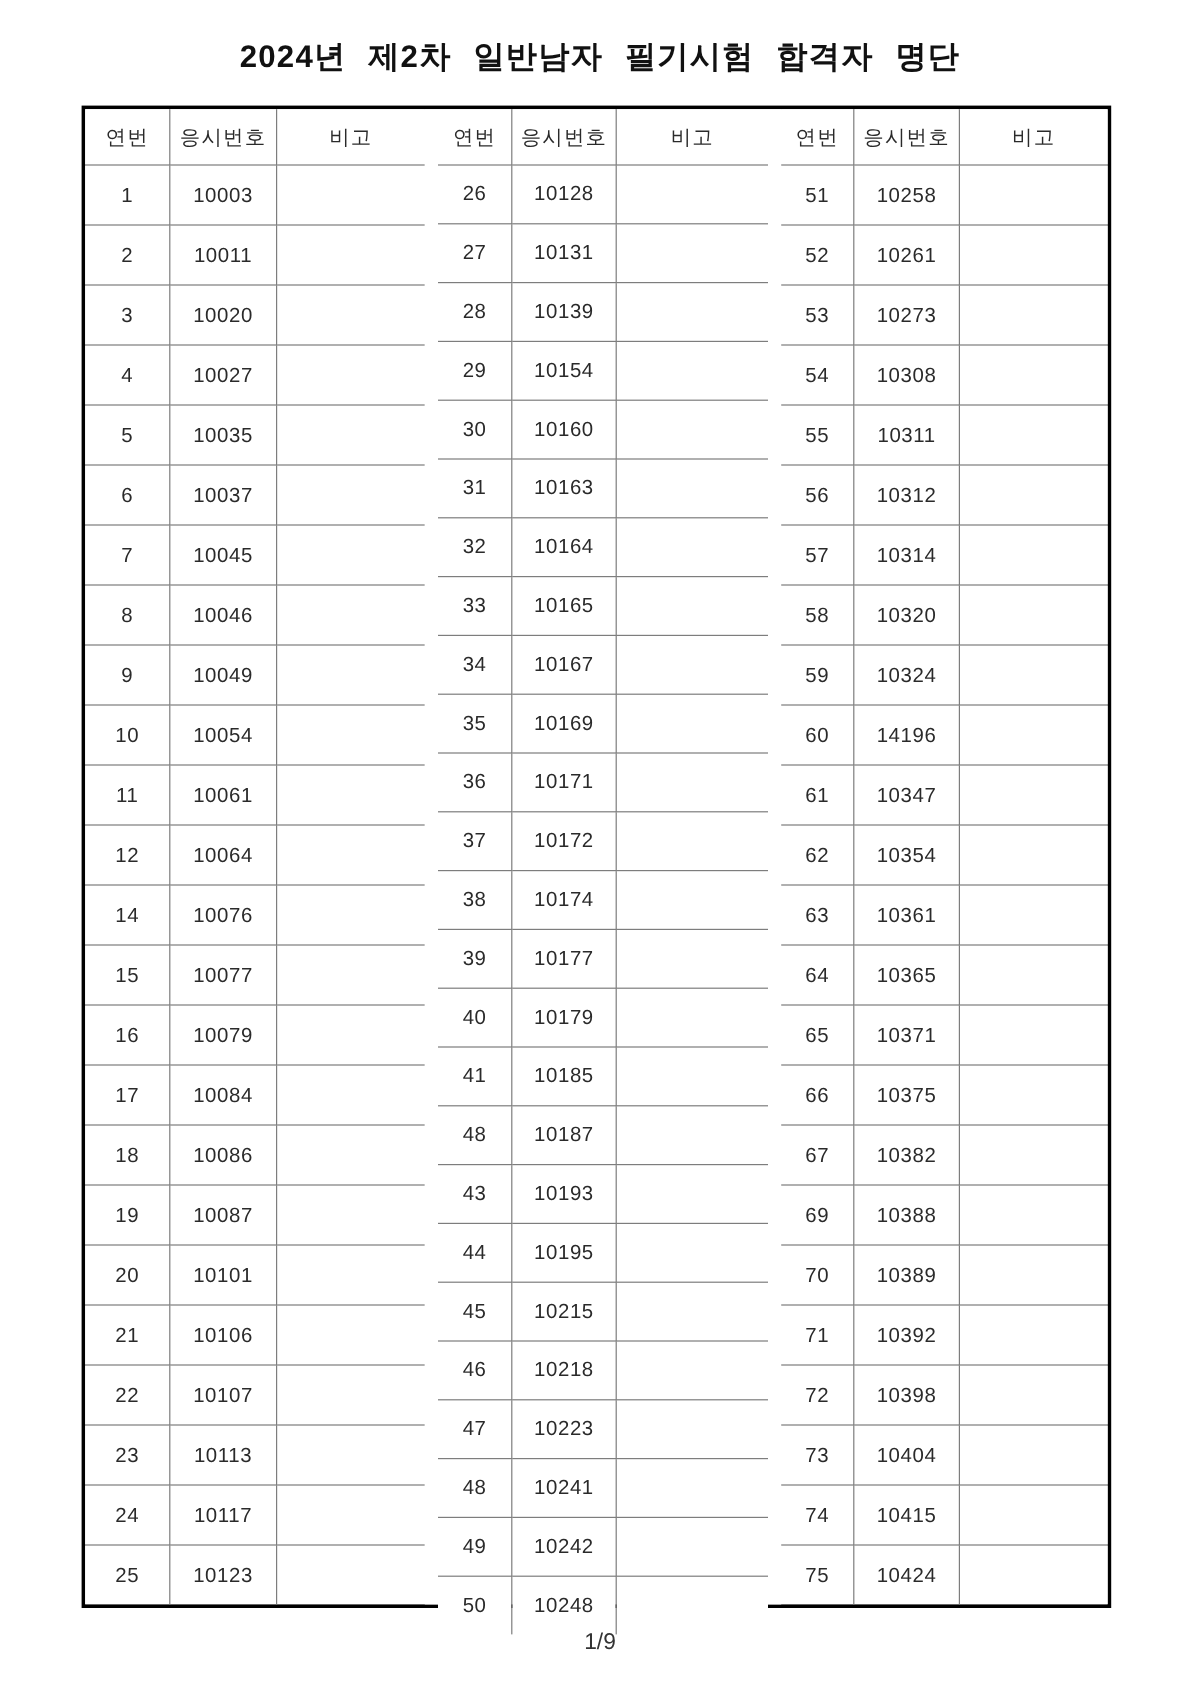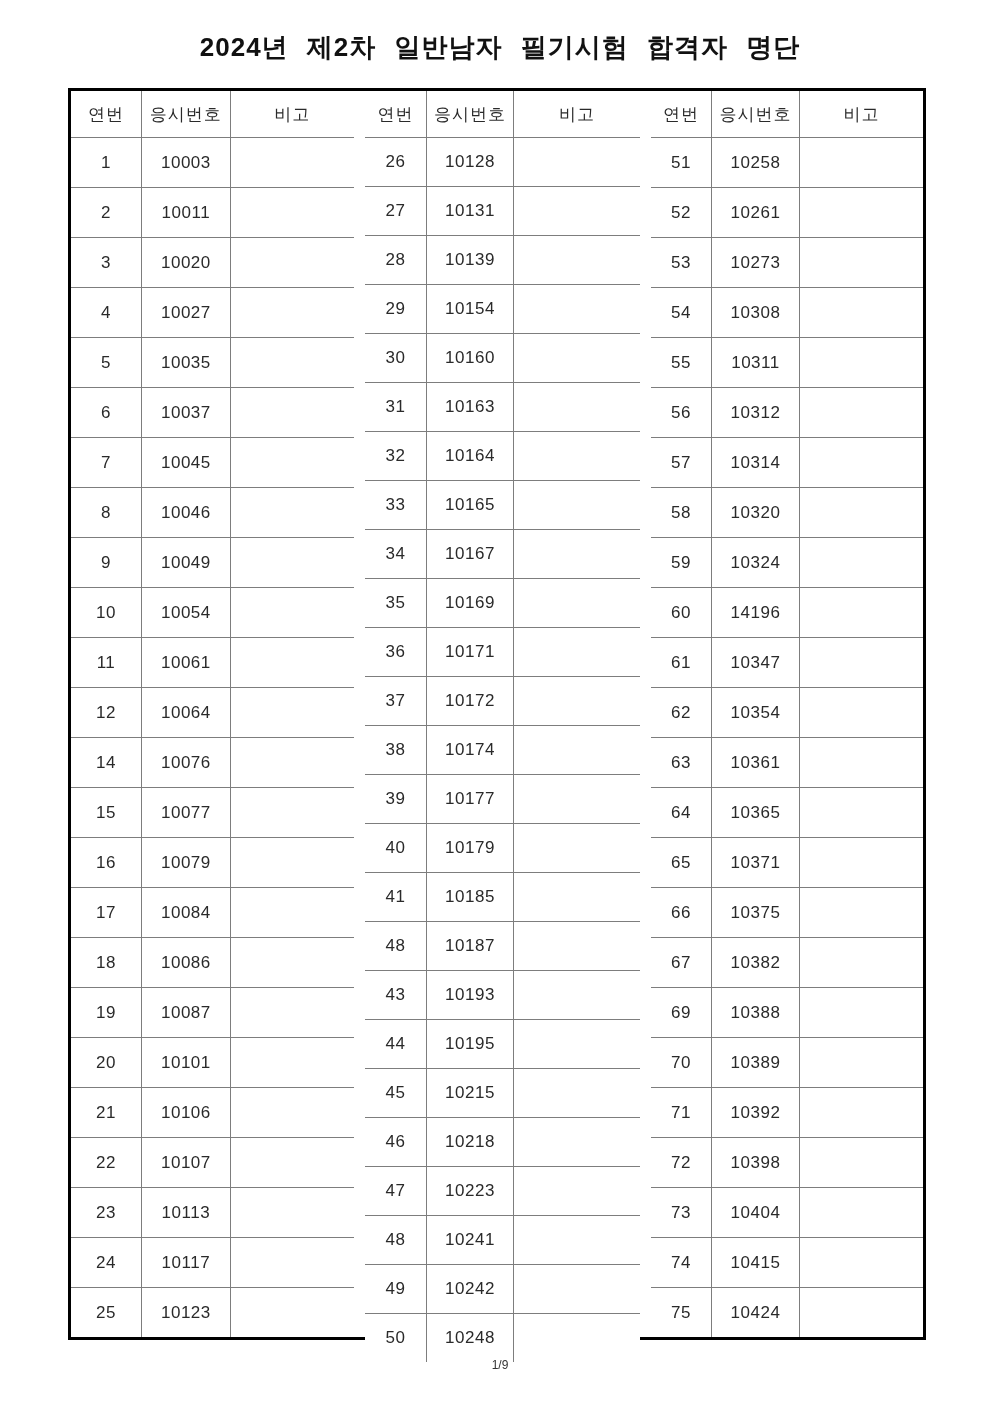--- a/index.html
+++ b/index.html
@@ -77,21 +77,21 @@
     width: 11px;
     flex: 0 0 11px;
     background: #ffffff;
   }
   .page-number {
     position: absolute;
     left: 0;
     top: 1358px;
     width: 100%;
     text-align: center;
-    font-size: 12px;
+    font-size: 19px;
     color: #333333;
   }
 </style>
 </head>
 <body>
 
 <div class="page">
 
   <h1 class="doc-title">2024년 제2차 일반남자 필기시험 합격자 명단</h1>
 

